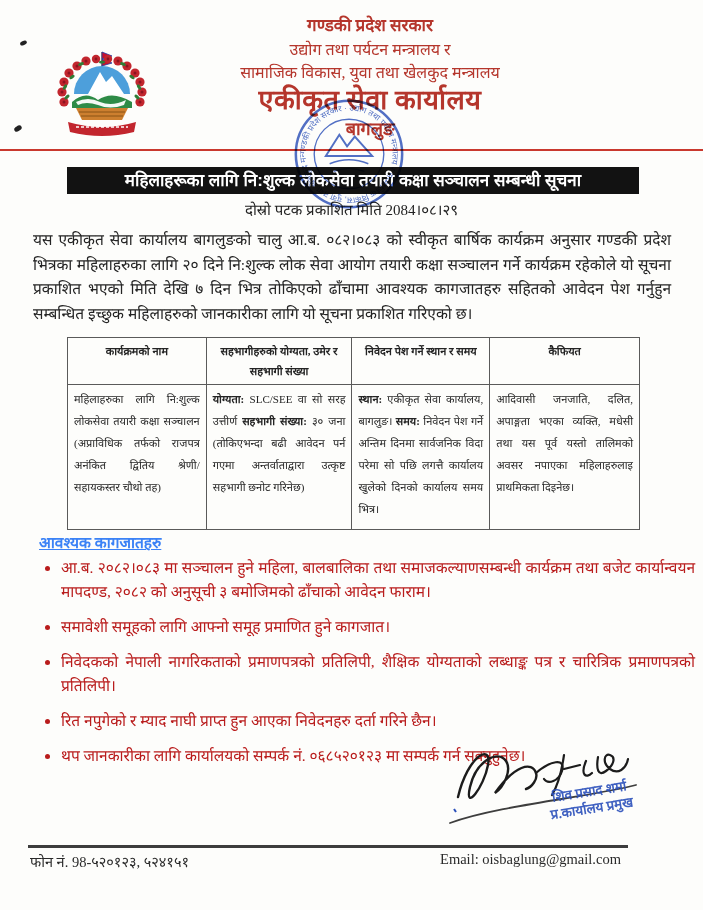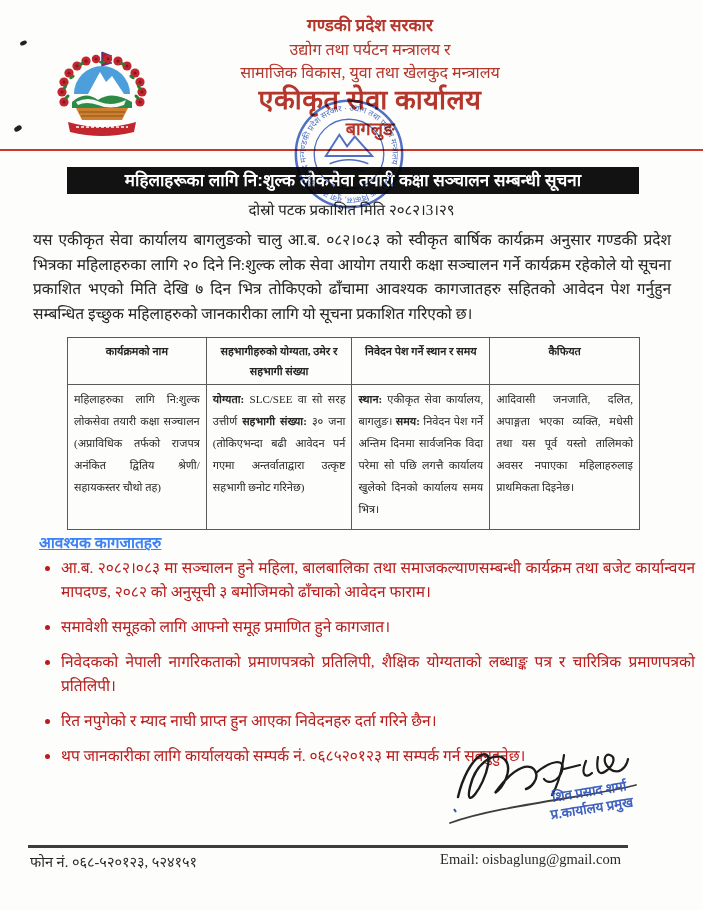--- a/index.html
+++ b/index.html
@@ -168,21 +168,21 @@
     <path d="M44,78 Q60,72 76,78" fill="none" stroke="#2b50bb" stroke-width="1.3"></path>
     <defs>
         <path id="ringpath" d="M60,60 m-45,0 a45,45 0 1,1 90,0 a45,45 0 1,1 -90,0"></path>
       </defs>
     <text font-size="8.5" fill="#2b50bb" font-family="'Liberation Sans',sans-serif">
       <textPath href="#ringpath">गण्डकी प्रदेश सरकार · उद्योग तथा पर्यटन मन्त्रालय र सामाजिक विकास, युवा तथा खेलकुद मन्त्रालय ·</textPath>
     </text>
   </svg>
 
   <div class="titlebar">महिलाहरूका लागि नि:शुल्क लोकसेवा तयारी कक्षा सञ्चालन सम्बन्धी सूचना</div>
-  <div class="pubdate">दोस्रो पटक प्रकाशित मिति २०८२।3।२९</div>
+  <div class="pubdate">दोस्रो पटक प्रकाशित मिति 2084।०८।२९</div>
 
   <div class="bodypara">यस एकीकृत सेवा कार्यालय बागलुङको चालु आ.ब. ०८२।०८३ को स्वीकृत बार्षिक कार्यक्रम अनुसार गण्डकी प्रदेश भित्रका महिलाहरुका लागि २० दिने नि:शुल्क लोक सेवा आयोग तयारी कक्षा सञ्चालन गर्ने कार्यक्रम रहेकोले यो सूचना प्रकाशित भएको मिति देखि ७ दिन भित्र तोकिएको ढाँचामा आवश्यक कागजातहरु सहितको आवेदन पेश गर्नुहुन सम्बन्धित इच्छुक महिलाहरुको जानकारीका लागि यो सूचना प्रकाशित गरिएको छ।</div>
 
   <table class="notice">
     <colgroup>
         <col class="c1">
         <col class="c2">
         <col class="c3">
         <col class="c4">
       </colgroup>
@@ -221,16 +221,16 @@
       <path d="M10,88 C60,70 150,62 196,50" fill="none" stroke="#1c1c1c" stroke-width="1.8" stroke-linecap="round" opacity="0.85"></path>
       <path d="M14,74 l2,3" stroke="#2b50bb" stroke-width="2"></path>
     </svg>
     <div class="sig-stamp">
       <div>शिव प्रसाद शर्मा</div>
       <div>प्र.कार्यालय प्रमुख</div>
     </div>
   </div>
 
   <div class="footline"></div>
-  <div class="foot-phone">फोन नं. ०६८-५२०१२३, ५२४१५१</div>
+  <div class="foot-phone">फोन नं. 98-५२०१२३, ५२४१५१</div>
   <div class="foot-email">Email: oisbaglung@gmail.com</div>
 
 </div>
 
 </body></html>

